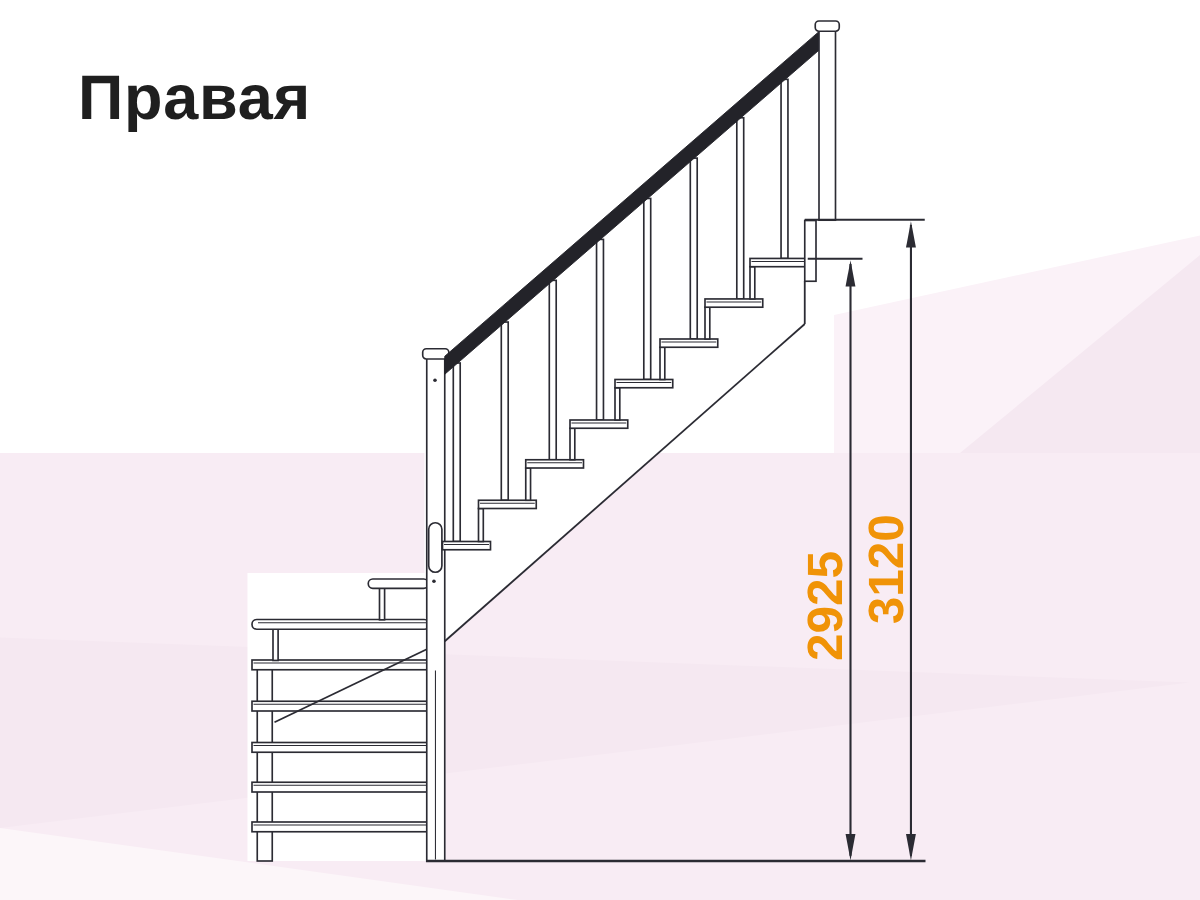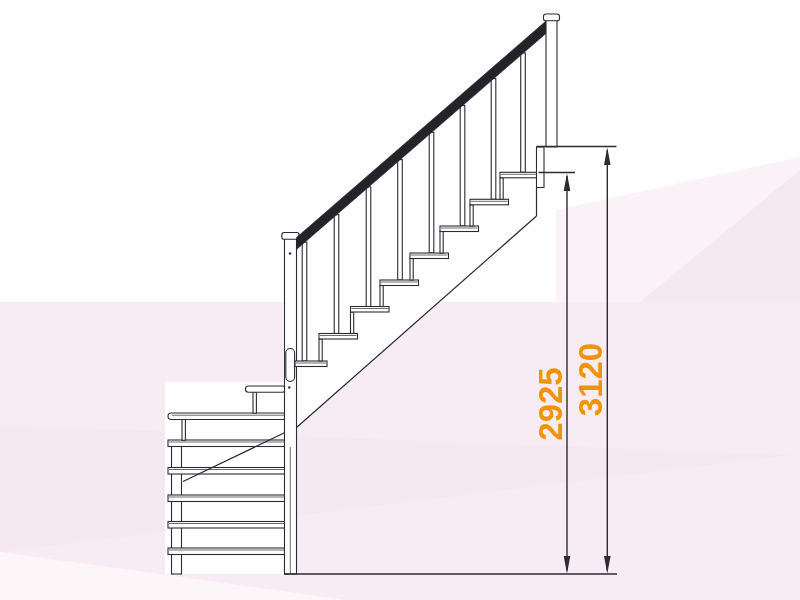--- a/index.html
+++ b/index.html
@@ -152,13 +152,14 @@
       <line class="dimln" x1="538.5" y1="172.5" x2="575" y2="172.5"></line>
       <line class="dimln" x1="567" y1="176" x2="567" y2="570.5"></line>
       <polygon class="arrow" points="567,173.5 563.7,191 570.3,191"></polygon>
       <polygon class="arrow" points="567,573.5 563.7,556 570.3,556"></polygon>
       <text class="dimtext" transform="translate(550,404) rotate(-90)" text-anchor="middle" dominant-baseline="central">2925</text>
     </g>
 
     <line class="floor" x1="284" y1="574" x2="617" y2="574"></line>
   </svg>
 
+  <div class="title">Правая</div>
 </div>
 
 </body></html>

